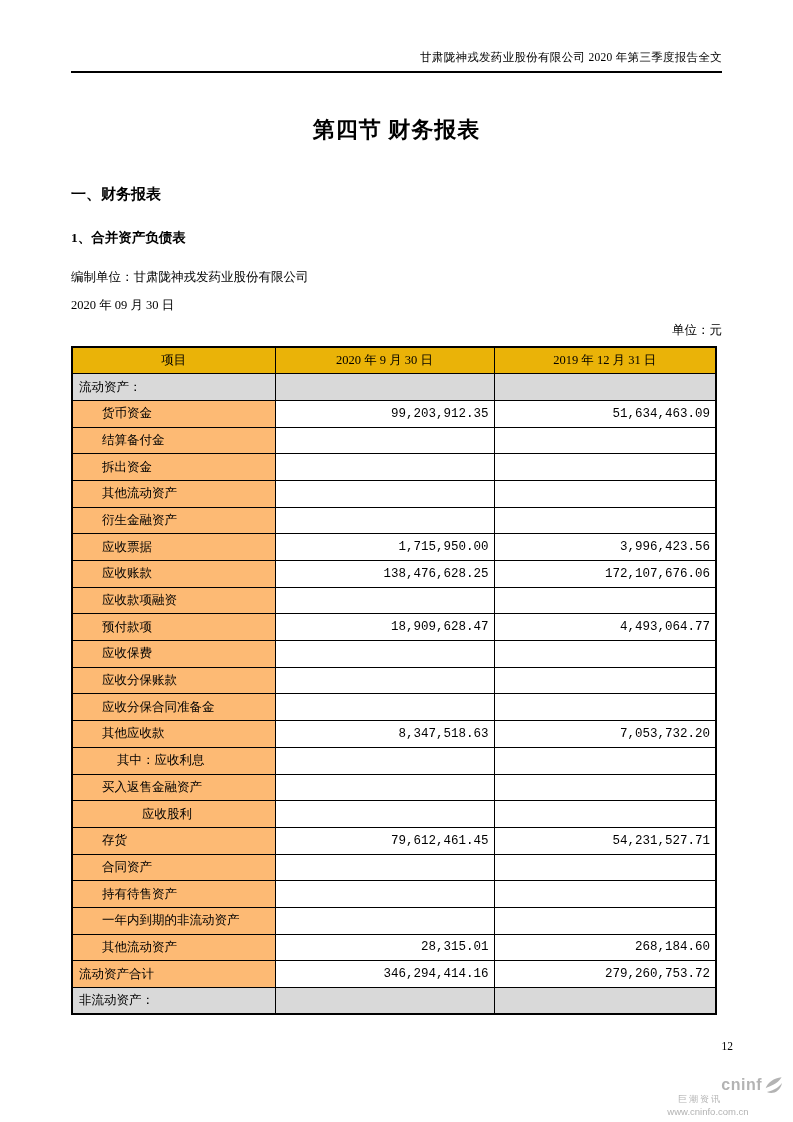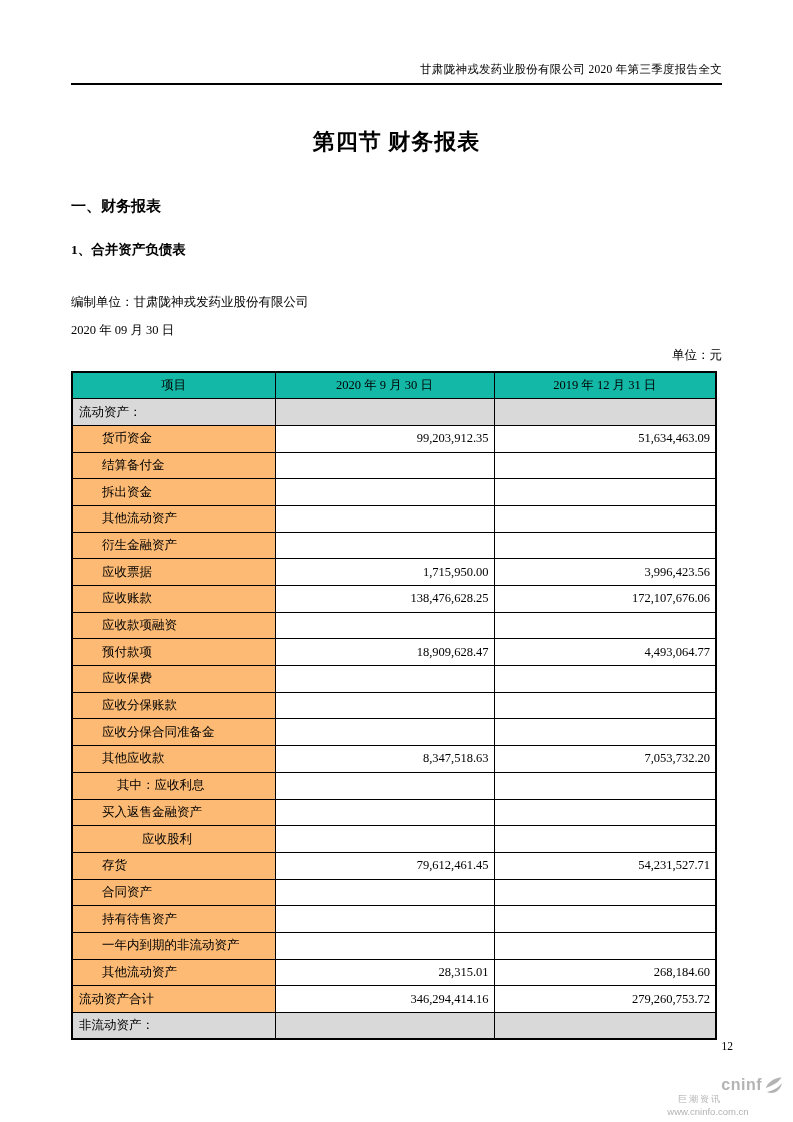--- a/index.html
+++ b/index.html
@@ -4,66 +4,66 @@
 <style>
   * { margin:0; padding:0; box-sizing:border-box; }
   html,body { background:#ffffff; }
   .page {
     position:relative;
     width:793px; height:1122px;
     margin:0 auto;
     background:#ffffff;
     color:#000;
     font-family:"Liberation Serif","DejaVu Serif",serif;
-    padding:12px 71px;
+    padding:0 71px;
     overflow:hidden;
   }
   .page-header {
     padding-top:50px;
     padding-bottom:6px;
     border-bottom:2px solid #000;
     text-align:right;
     font-size:11.5px;
     letter-spacing:0.3px;
   }
   .doc-title {
     margin-top:42px;
     text-align:center;
     font-size:22px;
     font-weight:bold;
     letter-spacing:1px;
   }
   .h-level1 { margin-top:40px; font-size:15px; font-weight:bold; }
   .h-level2 { margin-top:25px; font-size:13.5px; font-weight:bold; }
-  .prep-unit { margin-top:35px; font-size:12.5px; }
+  .prep-unit { margin-top:22px; font-size:12.5px; }
   .stmt-date { margin-top:11px; font-size:12.5px; text-align:left; }
   .unit-note { margin-top:8px;  font-size:12.5px; text-align:right; }
 
   table.bs-table {
     margin-top:7px;
     width:644px;
     border-collapse:collapse;
     table-layout:fixed;
     border:2px solid #000;
   }
   .bs-table th, .bs-table td {
     border:1px solid #000;
     font-size:12.5px;
     font-weight:normal;
     height:26.7px;
     padding:1px 4px;
     overflow:hidden;
     white-space:nowrap;
   }
   .bs-table thead th {
-    background:#14b8a6;
+    background:#eab308;
   }
   .bs-table td.label { background:#fdba74; text-align:left; }
   .bs-table td.num   { background:#ffffff; text-align:right; padding-right:5px;
-                       font-family:Liberation Serif, serif; }
+                       font-family:Liberation Mono, monospace; }
   .bs-table tr.section-row td { background:#d9d9d9; }
   .ind-0 { padding-left:6px  !important; }
   .ind-1 { padding-left:29px !important; }
   .ind-2 { padding-left:44px !important;margin-left:16px; }
   .ind-3 { padding-left:69px !important; }
 
   .page-number {
     position:absolute;
     top:1040px; right:60px;
     font-size:11.5px;

